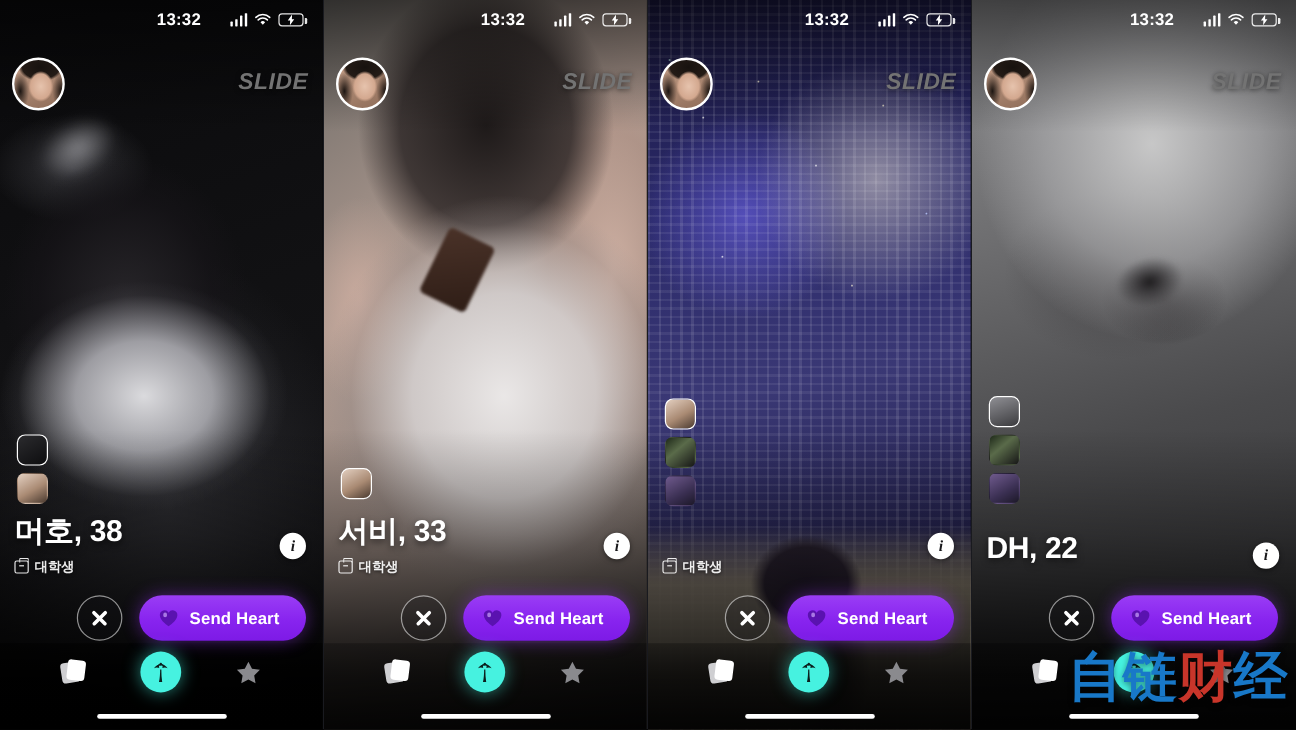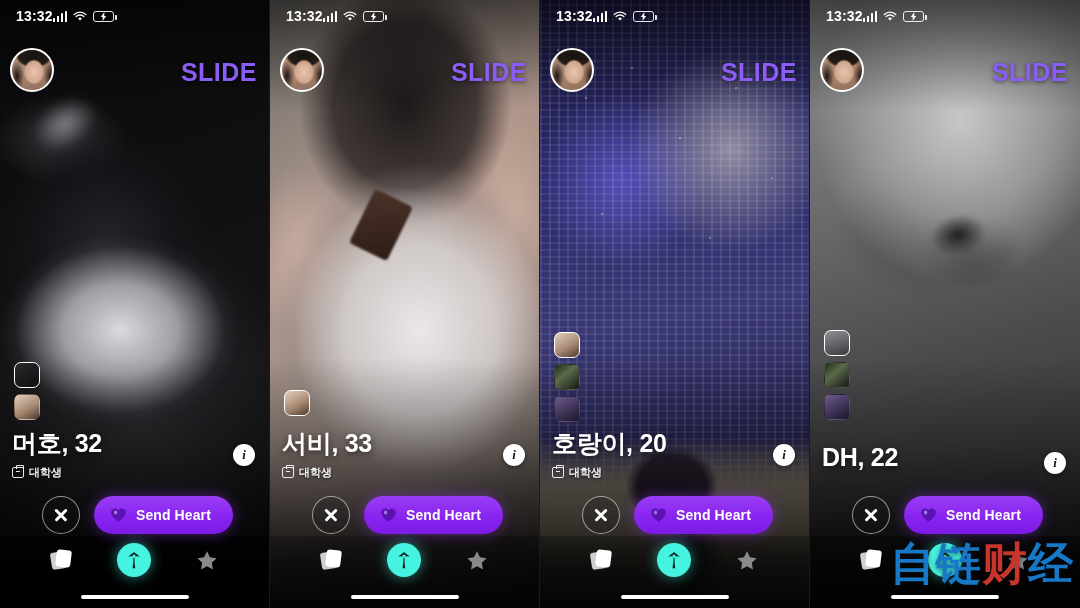--- a/index.html
+++ b/index.html
@@ -70,22 +70,22 @@
       background:radial-gradient(ellipse at 50% 50%, #1c1a1c, transparent 72%);
       transform:rotate(-14deg); filter:blur(2px); }
 
   .scrim { position:absolute; left:0; right:0; bottom:0; height:250px; pointer-events:none;
            background:linear-gradient(180deg, transparent 0%, rgba(0,0,0,.30) 35%, rgba(0,0,0,.72) 70%, rgba(0,0,0,.92) 100%); }
   .scrim-top { position:absolute; left:0; right:0; top:0; height:110px; pointer-events:none;
            background:linear-gradient(180deg, rgba(0,0,0,.55) 0%, transparent 100%); }
 
   
   .statusbar { position:absolute; top:0; left:0; right:0; height:32px;
-               display:flex; align-items:center; justify-content:flex-start;
-               padding:0 16px; z-index:9; }
+               display:flex; align-items:center; justify-content:flex-end;
+               padding:0 16px; z-index:9;gap:24px; }
   .sb-time { color:#fff; font-size:14px; font-weight:700; letter-spacing:.2px; }
   .sb-icons { display:flex; align-items:flex-end; gap:6px; }
   .sig { display:flex; align-items:flex-end; gap:1.5px; height:11px; }
   .sig i { display:block; width:2.5px; background:#fff; border-radius:.5px; }
   .sig i:nth-child(1){height:4px} .sig i:nth-child(2){height:6px}
   .sig i:nth-child(3){height:8.5px} .sig i:nth-child(4){height:11px}
   .wifi { width:14px; height:11px; position:relative; }
   .batt { width:21px; height:11px; border:1.4px solid rgba(255,255,255,.9); border-radius:3px;
           position:relative; display:flex; align-items:center; justify-content:center; }
   .batt::after { content:""; position:absolute; right:-3.5px; top:3px; width:2px; height:5px;
@@ -93,22 +93,22 @@
 
   
   .avatar { position:absolute; left:10px; top:48px; width:44px; height:44px; border-radius:50%;
             border:2px solid #fff; overflow:hidden; z-index:8;
             background:
               radial-gradient(ellipse 13px 16px at 22px 22px, #e6c3ad 0%, #d3a88f 65%, transparent 80%),
               radial-gradient(ellipse 22px 14px at 22px 6px, #17120f 0%, #241b16 70%, transparent 85%),
               radial-gradient(ellipse 9px 20px at 5px 26px, #1d1612 0%, transparent 80%),
               radial-gradient(ellipse 9px 20px at 39px 26px, #1d1612 0%, transparent 80%),
               linear-gradient(160deg,#c7a18a,#8e6c58); }
-  .brand { position:absolute; right:12px; top:58px; color:#8b5cf6; font-size:25px;
-           font-weight:800; letter-spacing:.5px; z-index:8;
+  .brand { position:absolute; right:12px; top:58px; color:#737373; font-size:19px;
+           font-weight:800; font-style:italic; letter-spacing:.5px; z-index:8;
            text-shadow:0 1px 4px rgba(0,0,0,.55); }
 
   
   .thumbs { position:absolute; left:14px; z-index:8; display:flex; flex-direction:column; gap:6px; }
   .thumb { width:26px; height:26px; border-radius:7px; overflow:hidden;
            border:1.5px solid transparent; background:#5a5560; }
   .thumb.active { border-color:#fff; }
   .th-b { background:linear-gradient(140deg,#1f2a1a,#5a6b4a 40%,#161616); }
   .th-c { background:linear-gradient(150deg,#6f5a8d,#3a2f52 60%,#1c1828); }
   .th-d { background:linear-gradient(150deg,#e3cfc0,#a98a73 55%,#4a3a30); }
@@ -129,21 +129,21 @@
   .tag-ico::after { content:""; position:absolute; left:3.3px; top:2.6px; width:4px; height:1.3px;
              background:rgba(255,255,255,.9); }
 
   .info-btn { position:absolute; right:14px; width:22px; height:22px; border-radius:50%;
               background:#fff; color:#17171a; font-size:13px; font-weight:800; font-style:italic;
               display:flex; align-items:center; justify-content:center; z-index:8;
               box-shadow:0 1px 4px rgba(0,0,0,.5); font-family:"Liberation Serif", serif; }
 
   
   .actions { position:absolute; left:0; right:0; display:flex; align-items:center;
-             gap:14px; padding-left:42px; z-index:8; }
+             gap:14px; padding-left:64px; z-index:8; }
   .x-btn { width:38px; height:38px; border-radius:50%; flex:0 0 auto;
            border:1.6px solid rgba(255,255,255,.55); position:relative;
            background:rgba(20,20,22,.25); }
   .x-btn::before, .x-btn::after { content:""; position:absolute; left:50%; top:50%;
            width:16px; height:2.6px; background:#fff; border-radius:2px; }
   .x-btn::before { transform:translate(-50%,-50%) rotate(45deg); }
   .x-btn::after  { transform:translate(-50%,-50%) rotate(-45deg); }
 
   .heart-btn { height:38px; flex:0 0 auto; padding:0 22px 0 16px; border-radius:19px;
                background:linear-gradient(180deg,#9a3df5 0%,#8824ef 55%,#7d1ae6 100%);
@@ -215,21 +215,21 @@
 
     <div class="avatar"></div>
     <div class="brand">SLIDE</div>
 
     <div class="thumbs" style="top:362px">
       <div class="thumb active th-f"></div>
       <div class="thumb th-d"></div>
     </div>
 
     <div class="info-block" style="bottom:128px">
-      <div class="pname">머호, 32</div>
+      <div class="pname">머호, 38</div>
       <div class="ptag">
         <span class="tag-ico"></span>
         <span>대학생</span>
       </div>
     </div>
     <div class="info-btn" style="bottom:142px">i</div>
 
     <div class="actions" style="bottom:74px">
       <div class="x-btn"></div>
       <div class="heart-btn">
@@ -381,21 +381,20 @@
     <div class="avatar"></div>
     <div class="brand">SLIDE</div>
 
     <div class="thumbs" style="top:332px">
       <div class="thumb active th-d"></div>
       <div class="thumb th-b"></div>
       <div class="thumb th-c"></div>
     </div>
 
     <div class="info-block" style="bottom:128px">
-      <div class="pname">호랑이, 20</div>
       <div class="ptag">
         <span class="tag-ico"></span>
         <span>대학생</span>
       </div>
     </div>
     <div class="info-btn" style="bottom:142px">i</div>
 
     <div class="actions" style="bottom:74px">
       <div class="x-btn"></div>
       <div class="heart-btn">

